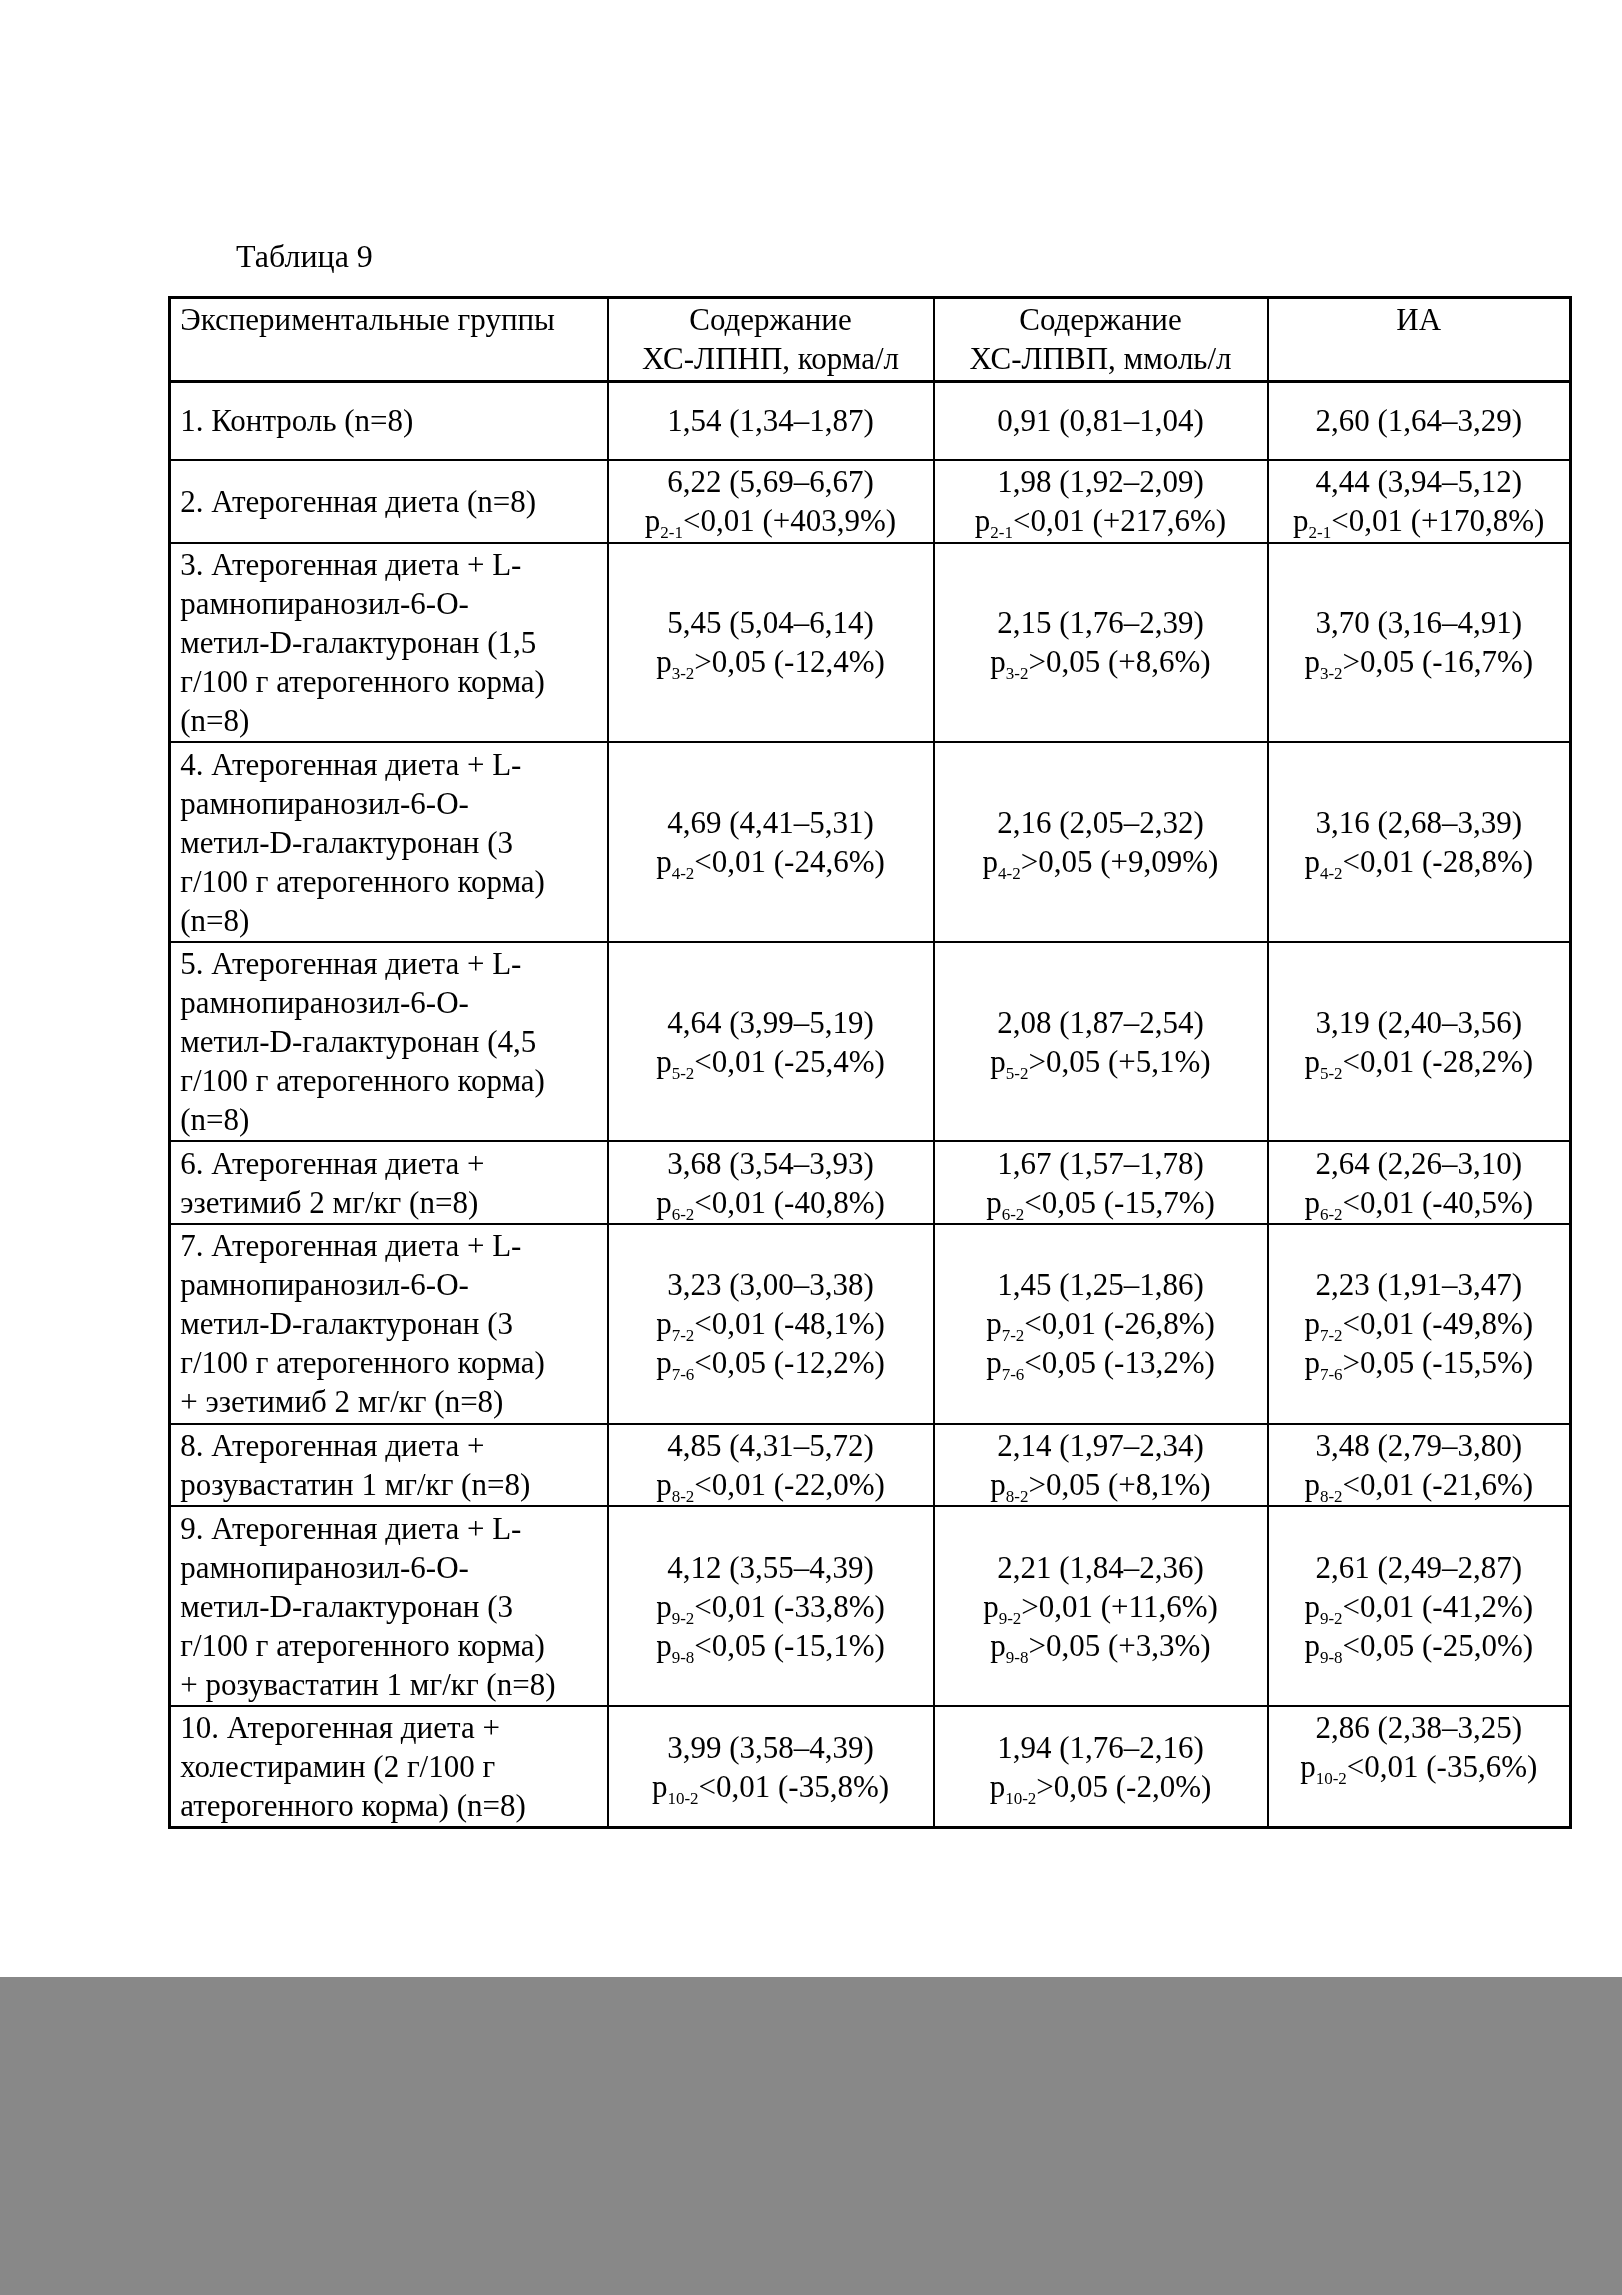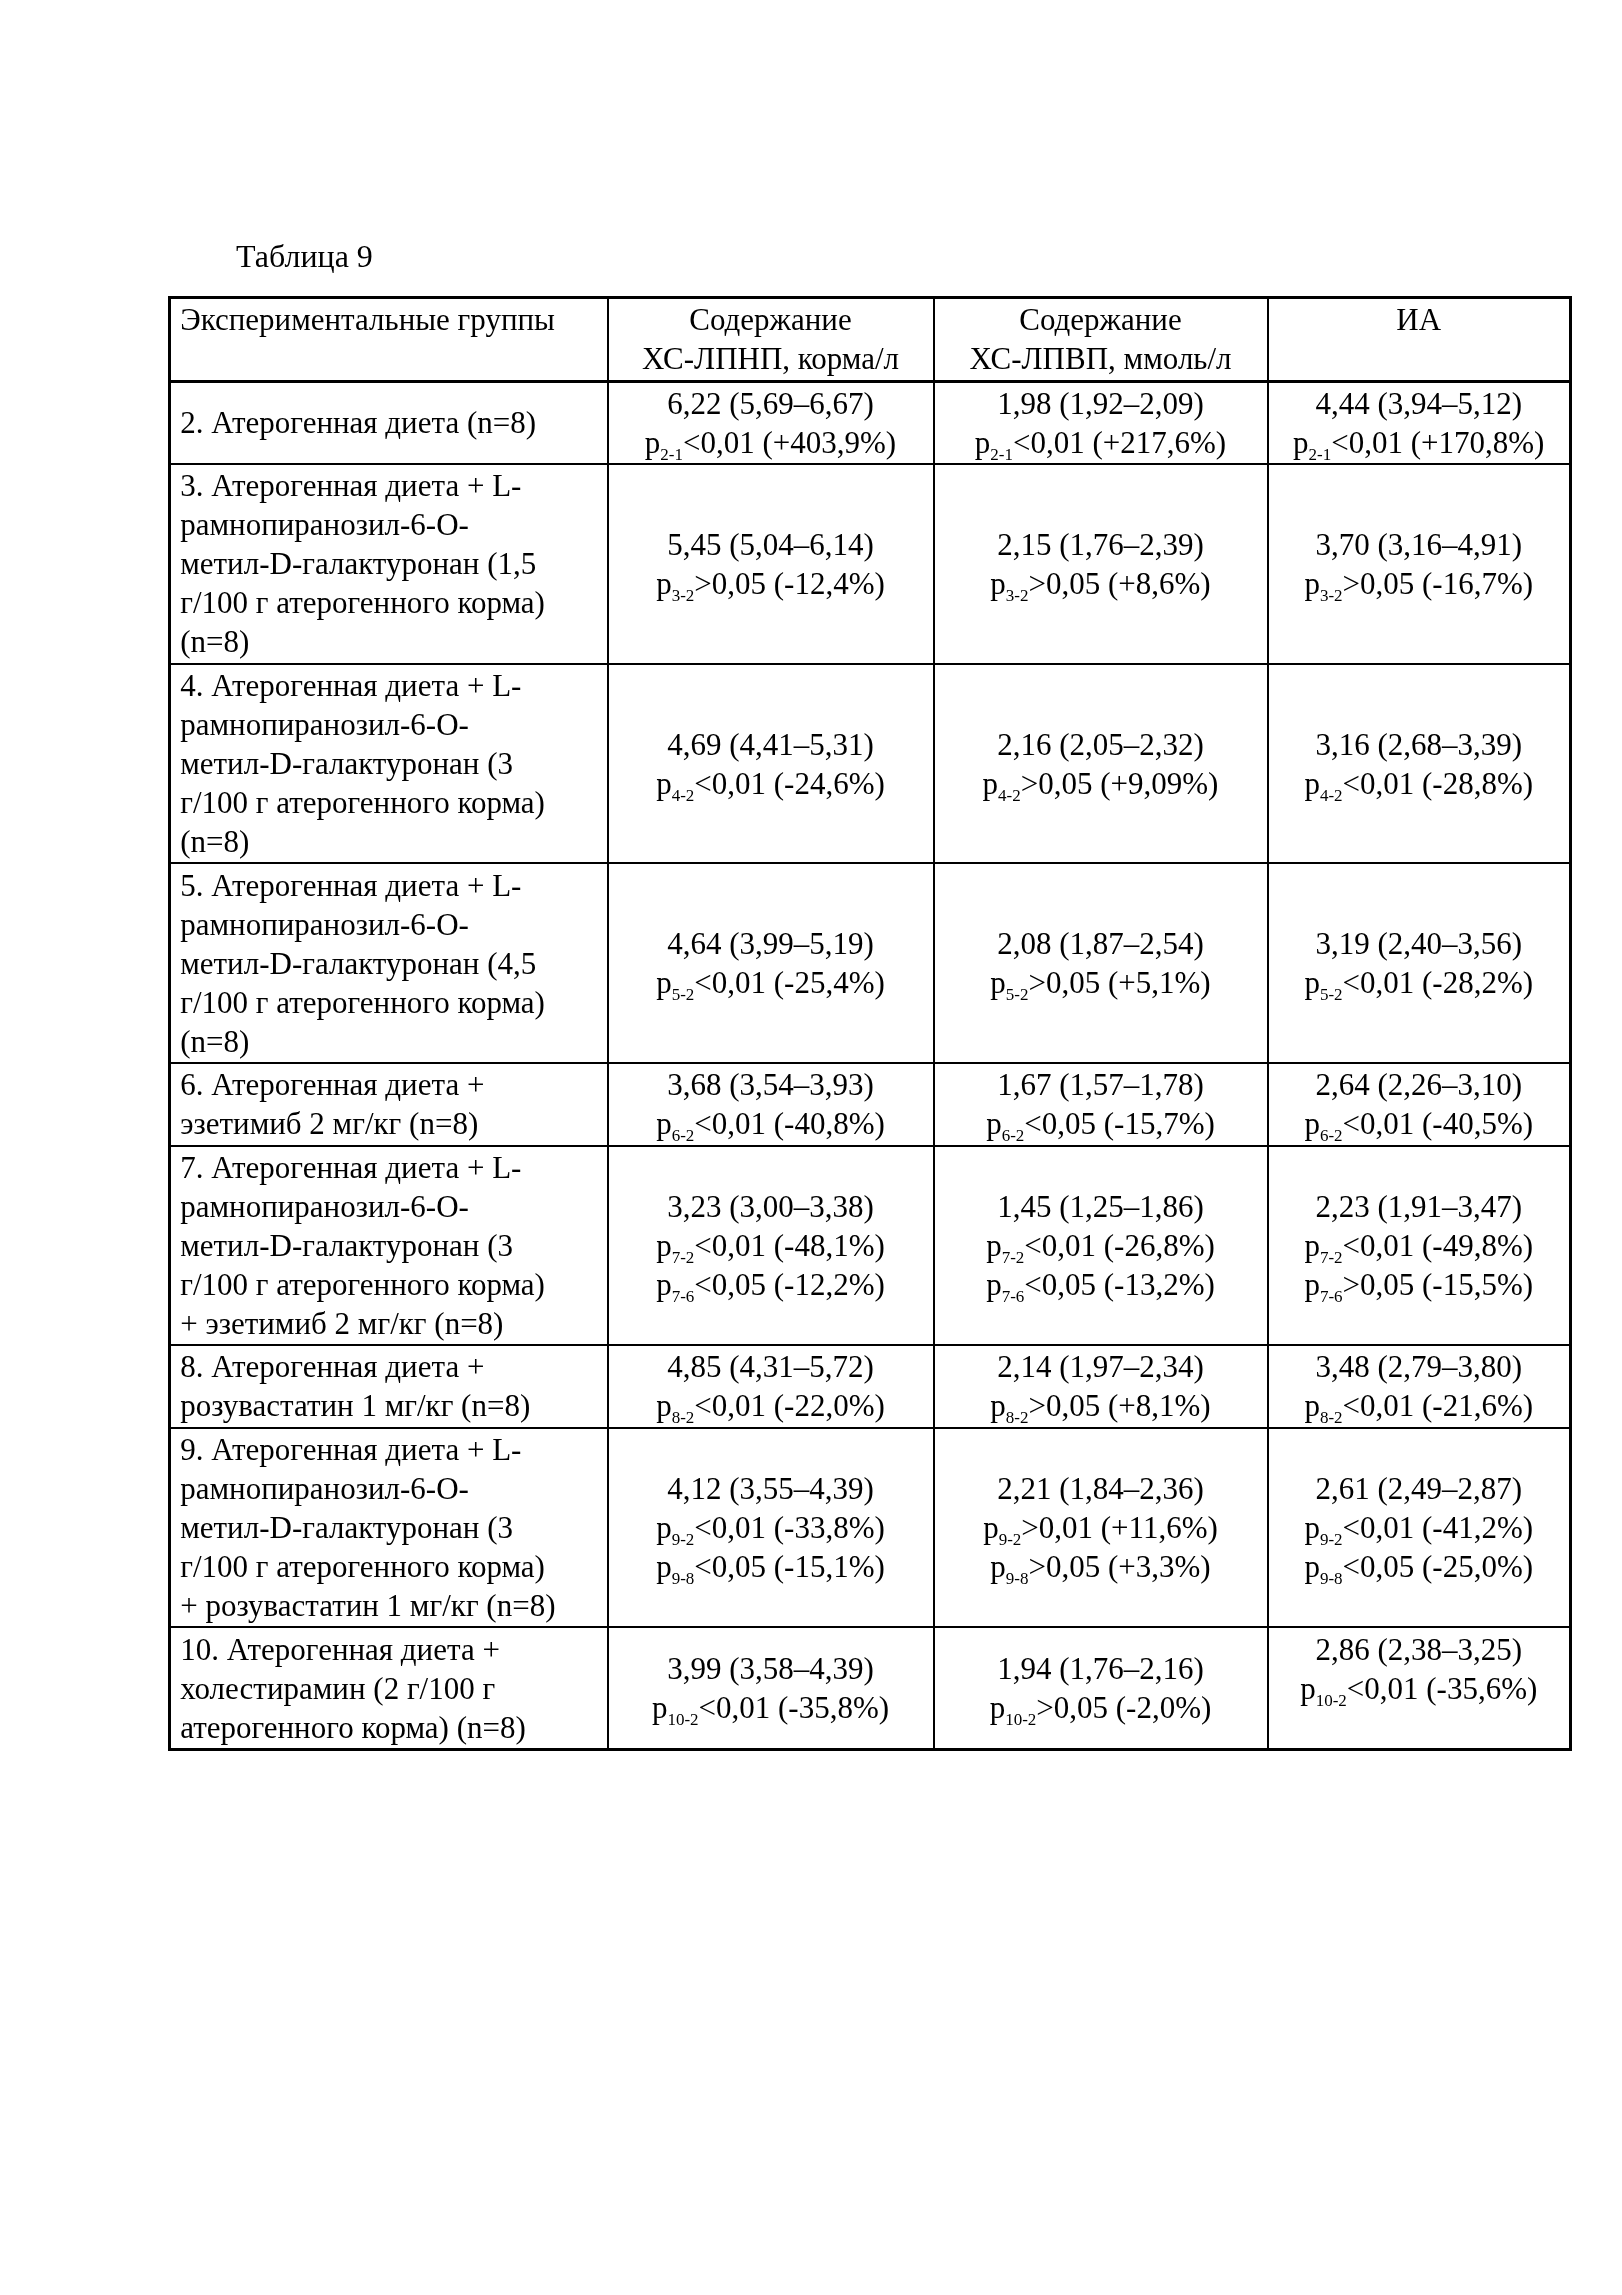--- a/index.html
+++ b/index.html
@@ -1,18 +1,18 @@
 <!DOCTYPE html>
 <html style="font-size:10.5px"><head>
 <meta charset="utf-8">
 <style>
   html,body{margin:0;padding:0;background:#888;}
   .page{
     position:relative;
-    width:1623px;height:2295px;
+    width:1623px;height:1977px;
     background:#ffffff;
     font-family:"Liberation Serif", serif;
     color:#000;
   }
   .doc-title{
     position:absolute;
     left:236px;top:238px;
     font-size:32px;
     line-height:37px;
     white-space:nowrap;
@@ -73,20 +73,26 @@
         <th>
           <span>Содержание</span><br>
           <span>ХС-ЛПВП, ммоль/л</span>
         </th>
         <th>
           <span>ИА</span>
         </th>
       </tr>
     </thead>
     <tbody>
+        <tr style="height: 79px;">
+          <td class="group">1. Контроль (n=8)</td>
+          <td class="val">1,54 (1,34–1,87)</td>
+          <td class="val">0,91 (0,81–1,04)</td>
+          <td class="val">2,60 (1,64–3,29)</td>
+        </tr>
         <tr style="height: 76px;">
           <td class="group">2. Атерогенная диета (n=8)</td>
           <td class="val">6,22 (5,69–6,67)<br><span>p</span><sub>2-1</sub><span>&lt;0,01 (+403,9%)</span></td>
           <td class="val">1,98 (1,92–2,09)<br><span>p</span><sub>2-1</sub><span>&lt;0,01 (+217,6%)</span></td>
           <td class="val">4,44 (3,94–5,12)<br><span>p</span><sub>2-1</sub><span>&lt;0,01 (+170,8%)</span></td>
         </tr>
         <tr style="height: 198px;">
           <td class="group">3. Атерогенная диета + L-<br>рамнопиранозил-6-O-<br>метил-D-галактуронан (1,5<br>г/100 г атерогенного корма)<br>(n=8)</td>
           <td class="val">5,45 (5,04–6,14)<br><span>p</span><sub>3-2</sub><span>&gt;0,05 (-12,4%)</span></td>
           <td class="val">2,15 (1,76–2,39)<br><span>p</span><sub>3-2</sub><span>&gt;0,05 (+8,6%)</span></td>

